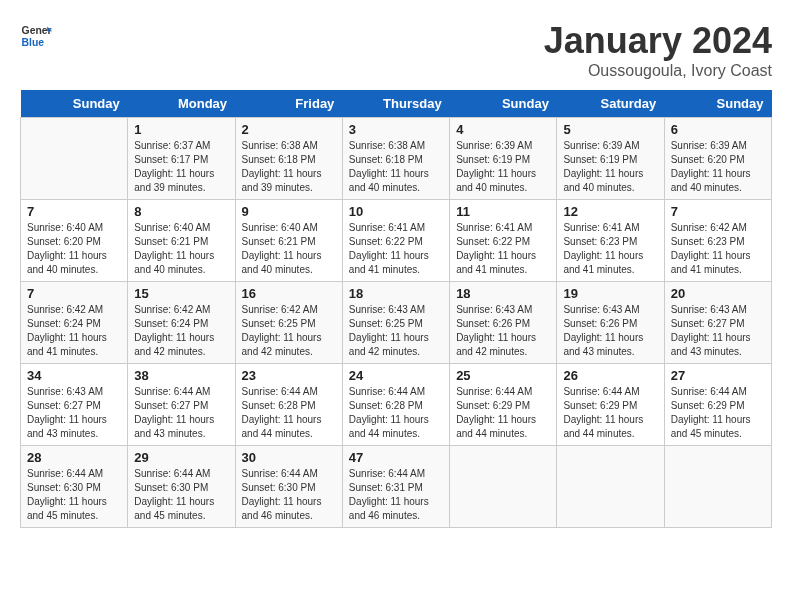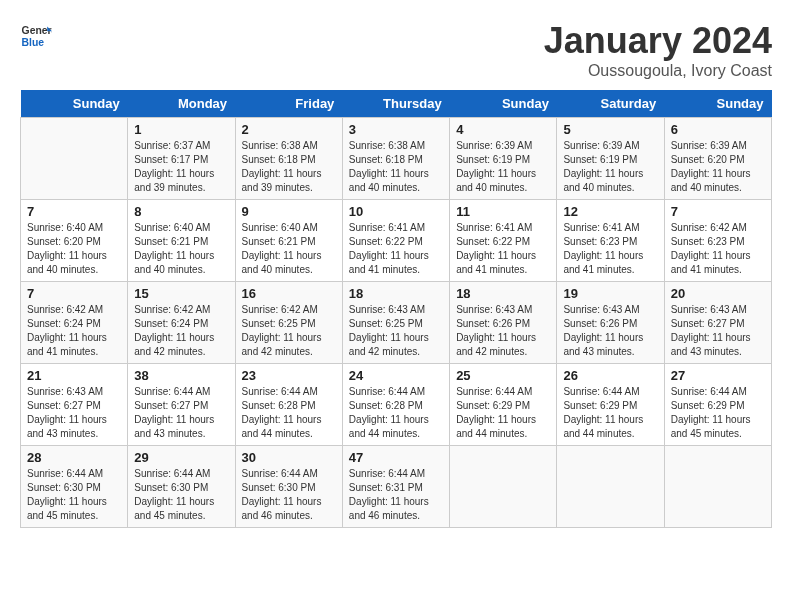--- a/index.html
+++ b/index.html
@@ -247,21 +247,21 @@
         <td>
           <div class="day-number">20</div>
           <div class="day-info" style="white-space: pre-line;">Sunrise: 6:43 AM
 Sunset: 6:27 PM
 Daylight: 11 hours
 and 43 minutes.</div>
         </td>
       </tr>
       <tr>
         <td>
-          <div class="day-number">21</div>
+          <div class="day-number">34</div>
           <div class="day-info" style="white-space: pre-line;">Sunrise: 6:43 AM
 Sunset: 6:27 PM
 Daylight: 11 hours
 and 43 minutes.</div>
         </td>
         <td>
           <div class="day-number">38</div>
           <div class="day-info" style="white-space: pre-line;">Sunrise: 6:44 AM
 Sunset: 6:27 PM
 Daylight: 11 hours

